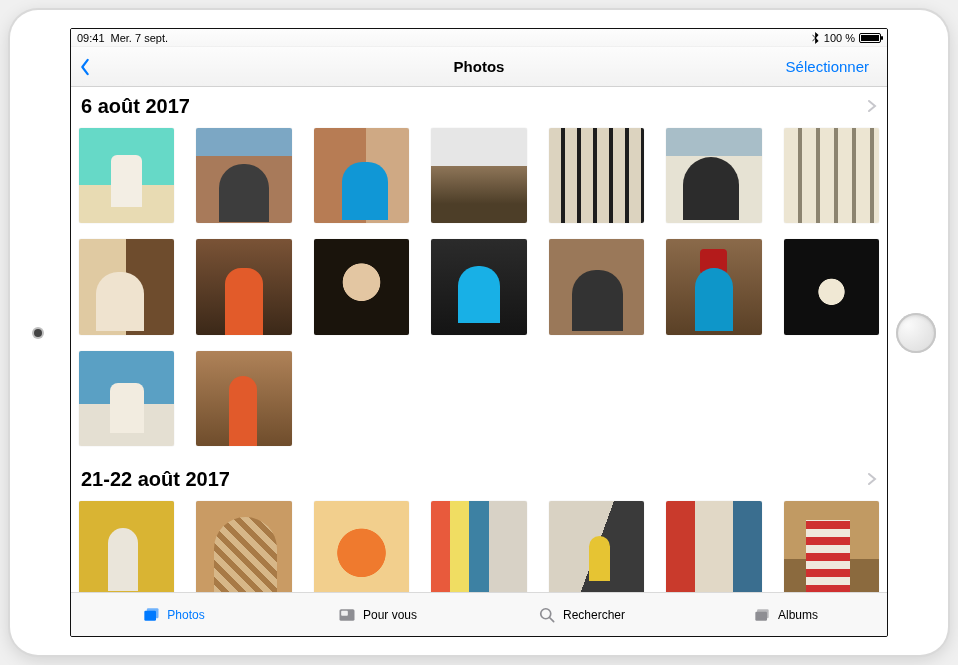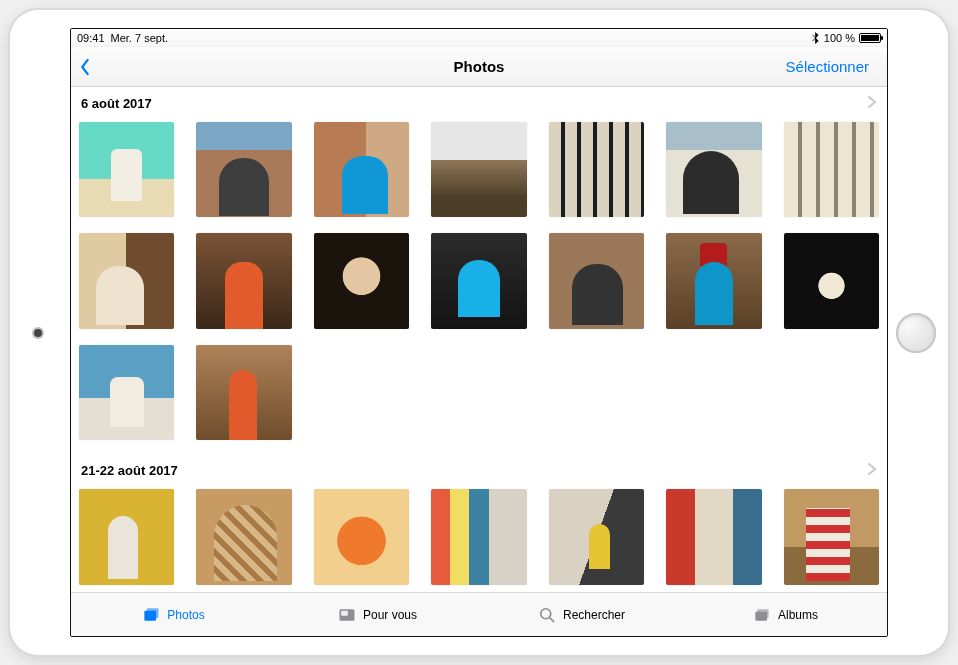--- a/index.html
+++ b/index.html
@@ -81,21 +81,21 @@
   .navbar .title { position:absolute; left:50%; transform:translateX(-50%); font-weight:600; color:#000; }
   .navbar .select { position:absolute; right:18px; color:#007aff; cursor:pointer; }
   .chevron { width: 12px; height: 18px; }
 
   
   .content { flex:1; overflow-y:auto; overflow-x:hidden; background:#fff; }
 
   .section-header {
     display:flex; align-items:center; justify-content:space-between;
     padding: 8px 10px 4px;
-    font-size: 13px; font-weight:600; color:#000;
+    font-size: 20px; font-weight:600; color:#000;
     cursor:pointer;
   }
   .section-header .disclosure { color:#c7c7cc; }
 
   .grid {
     display: grid;
     grid-template-columns: repeat(7, 1fr);
     gap: 16px 22px;
     padding: 6px 8px 14px;
   }

